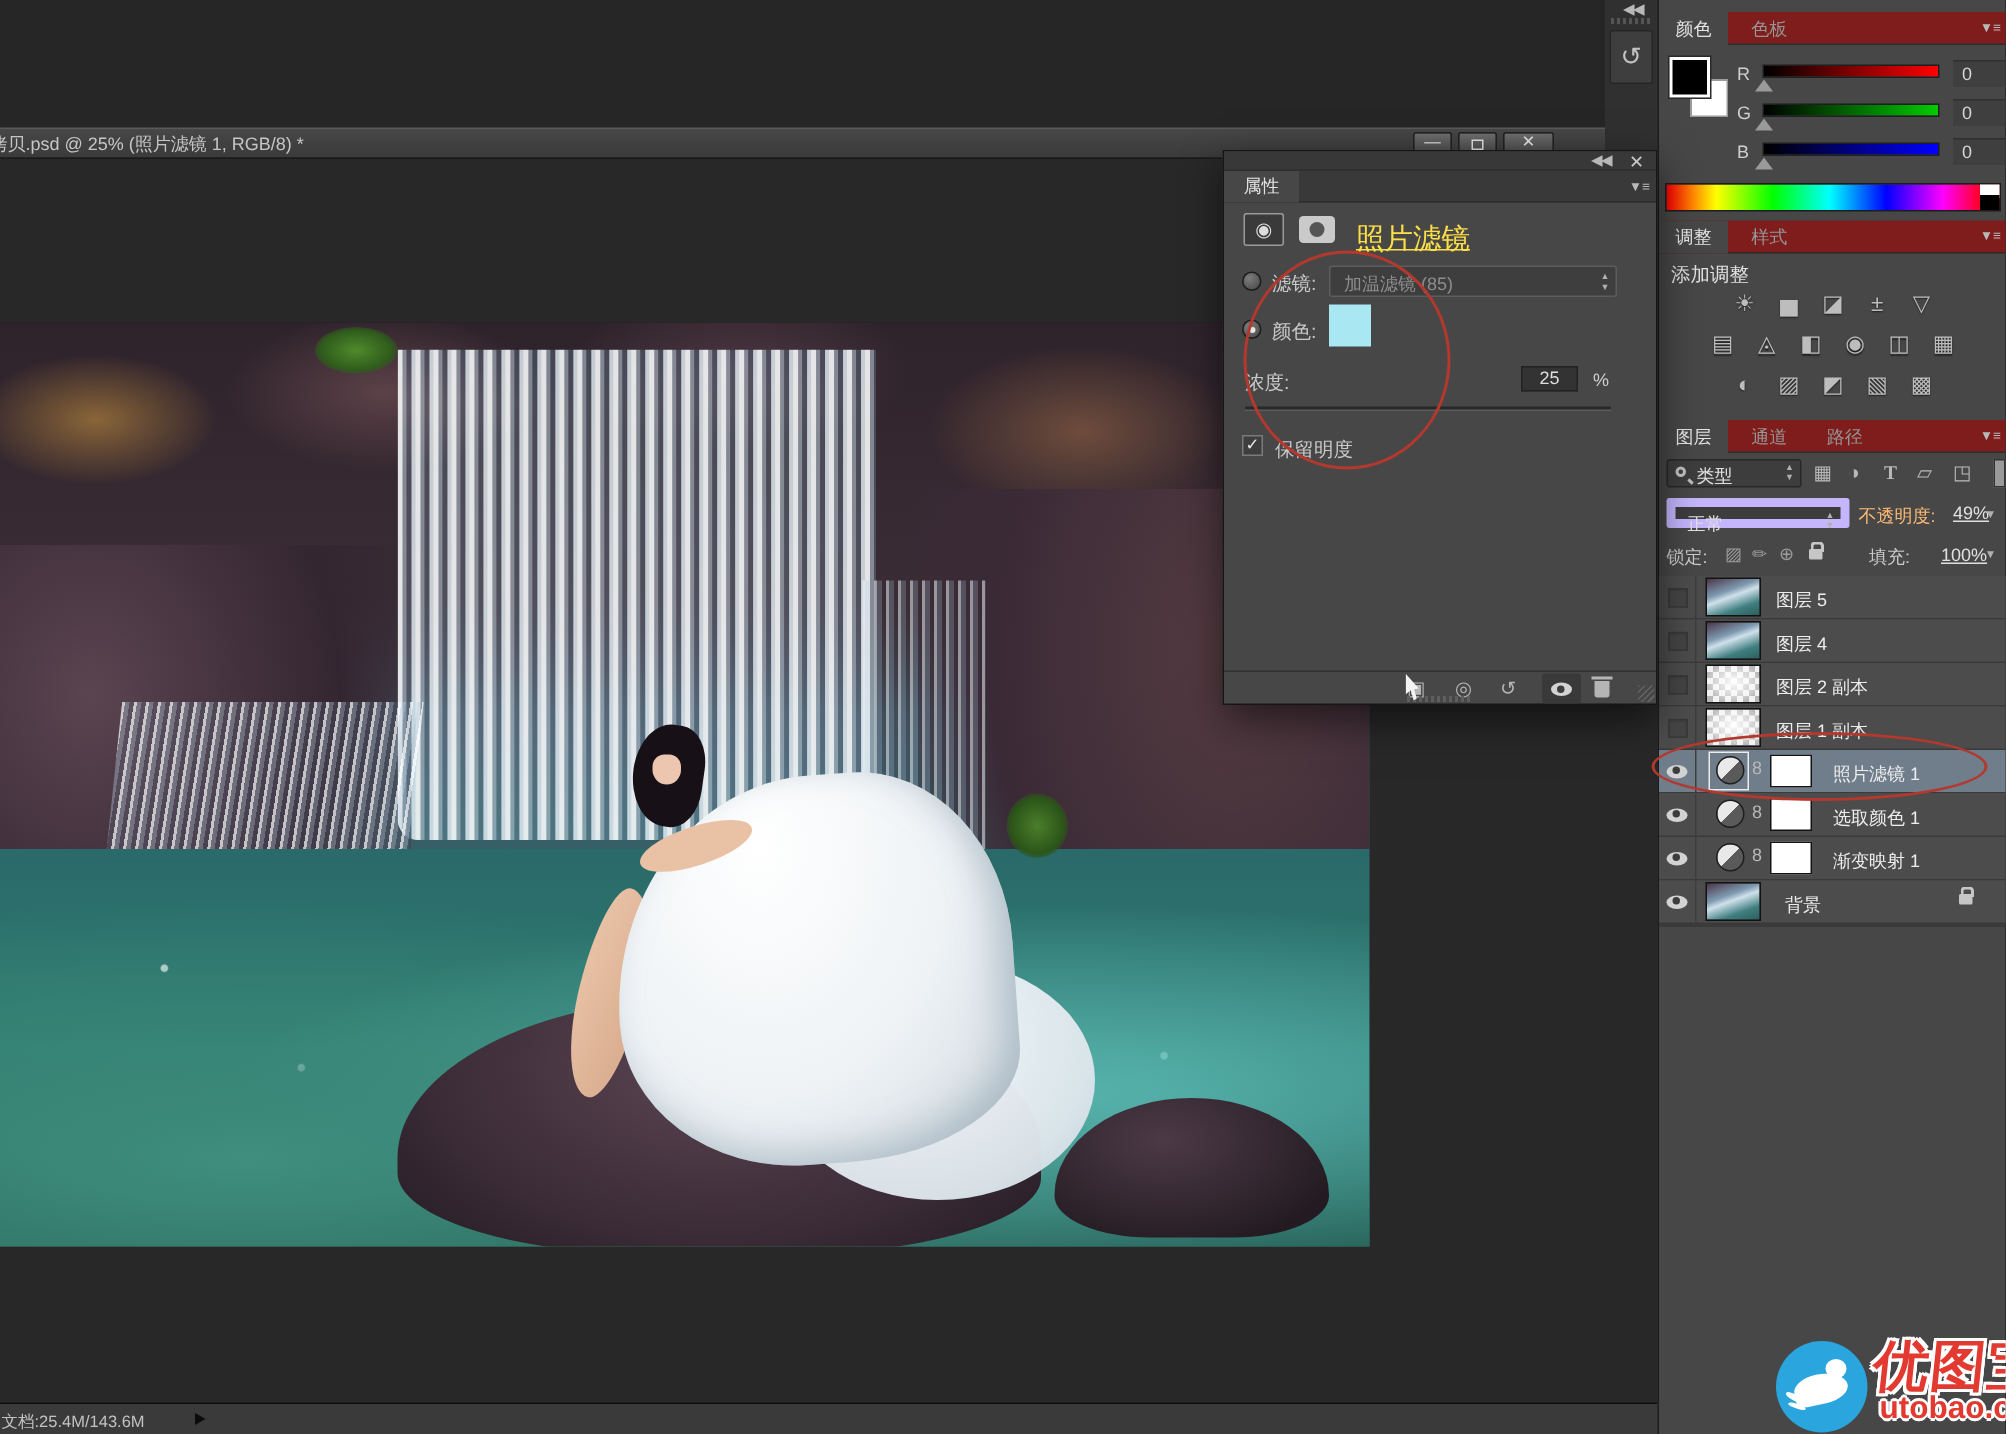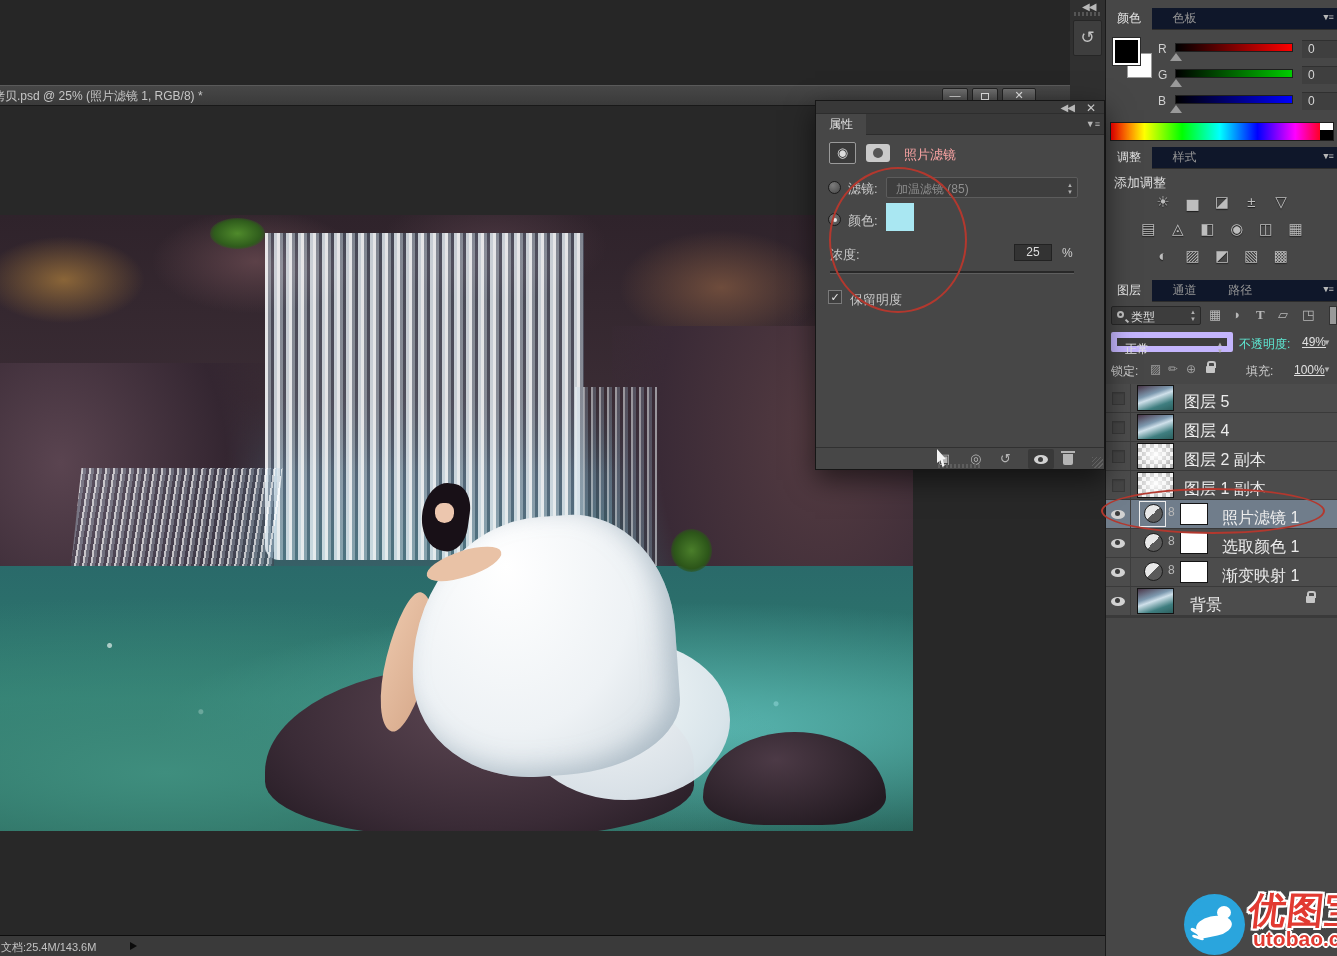--- a/index.html
+++ b/index.html
@@ -86,21 +86,21 @@
   .minidock { position:absolute; left:1070px; top:0; width:35px; height:100px; background:#303030; }
   .collapse-top { position:absolute; left:12px; top:1px; font-size:10px; color:#b8b8b8; letter-spacing:-1px; }
   .hist-btn { position:absolute; left:3px; top:20px; width:29px; height:36px; background:#3e3e3e;
     border:1px solid #262626; border-radius:2px; text-align:center; }
   .hist-btn .glyph { font-size:17px; color:#c2c2c2; line-height:34px; }
   .grip-dots { position:absolute; left:4px; top:12px; width:26px; height:4px;
     background:repeating-linear-gradient(90deg,#555 0 2px, rgba(0,0,0,0) 2px 4px); }
 
   
   .dock { position:absolute; left:1105px; top:0; width:232px; height:956px; background:#474747; border-left:1px solid #1b1b1b; }
-  .tabbar { position:relative; height:22px; background:#0f172a; border-bottom:1px solid #2c2c2c; white-space:nowrap;font-family:Liberation Mono, monospace; }
+  .tabbar { position:relative; height:22px; background:#7f1d1d; border-bottom:1px solid #2c2c2c; white-space:nowrap; }
   .tab { display:inline-block; height:22px; line-height:22px; padding:0 11px; font-size:12px; color:#959595; }
   .tab.active { background:#474747; color:#e4e4e4; }
   .panel-menu { position:absolute; right:4px; top:5px; color:#b8b8b8; font-size:9px; }
 
   .sec { position:absolute; left:0; width:232px; }
   .sec-color { top:8px; height:139px; }
   .sec-adjust { top:147px; height:133px; }
   .sec-layers { top:280px; height:676px; }
 
   
@@ -135,21 +135,21 @@
   .mag::after { content:""; position:absolute; left:6px; top:7px; width:4px; height:2px; background:#c0c0c0; transform:rotate(45deg); }
   .kindbox .klabel { position:absolute; left:19px; top:2px; font-size:12px; color:#e0e0e0; }
   .spin { position:absolute; right:4px; top:2px; font-size:6px; line-height:7px; color:#b0b0b0; text-align:center; }
   .frow-ico { position:absolute; top:3px; font-size:13px; color:#b8b8b8; }
   .frow-T { font-weight:bold; font-family:"Liberation Serif","DejaVu Serif",serif; }
   .sliver { position:absolute; right:1px; top:2px; width:8px; height:19px; background:#9a9a9a; border:1px solid #333; }
   .blendrow { position:absolute; left:0; top:50px; width:232px; height:24px; }
   .blendbox { position:absolute; left:5px; top:2px; width:122px; height:20px; background:#3d3d3d; border:6px solid #c4b5fd; border-radius:2px; }
   .blendbox .blabel { position:absolute; left:8px; top:3px; font-size:12px; color:#e0e0e0; }
   .ddarrow { position:absolute; right:5px; top:6px; font-size:8px; color:#b0b0b0; }
-  .opaclabel { position:absolute; left:133px; top:6px; font-size:12px; color:#5eead4; }
+  .opaclabel { position:absolute; left:133px; top:6px; font-size:12px; color:#fdba74; }
   .opacbox { position:absolute; left:196px; top:2px; width:34px; height:20px; }
   .opacbox .oval { position:absolute; left:0; top:3px; font-size:12px; color:#e0e0e0;text-decoration:underline; }
   .lockrow { position:absolute; left:0; top:78px; width:280px; height:24px; }
   .lockrow .llabel { position:absolute; left:5px; top:5px; font-size:12px; color:#cccccc; }
   .lockico { position:absolute; top:4px; font-size:12px; color:#9d9d9d; }
   .fill-label { position:absolute; left:140px; top:5px; font-size:12px; color:#cccccc; }
   .fillbox { position:absolute; left:188px; top:1px; width:42px; height:20px; }
   .fillbox .fval { position:absolute; left:0; top:4px; font-size:12px; color:#e0e0e0;text-decoration:underline; }
 
   .lrows { position:absolute; left:0; top:104px; width:232px; }
@@ -165,41 +165,41 @@
   .tthumb { position:absolute; left:31px; top:1px; width:37px; height:26px; border:1px solid #131313;
     background-image:radial-gradient(ellipse at 50% 45%, rgba(255,255,255,.95) 0%, rgba(255,255,255,.35) 55%, rgba(0,0,0,0) 75%),
       linear-gradient(45deg,#b8b8b8 25%, rgba(0,0,0,0) 25%, rgba(0,0,0,0) 75%, #b8b8b8 75%),
       linear-gradient(45deg,#b8b8b8 25%, #f2f2f2 25%, #f2f2f2 75%, #b8b8b8 75%);
     background-size:100% 100%, 8px 8px, 8px 8px; background-position:0 0, 0 0, 4px 4px; }
   .selframe { position:absolute; left:33px; top:1px; width:27px; height:26px; border:1px solid #ececec; }
   .adjcirc { position:absolute; left:38px; top:4px; width:19px; height:19px; border-radius:50%;
     background:linear-gradient(135deg,#e9e9e9 0 50%, #5a5a5a 50% 100%); border:1px solid #1e1e1e; }
   .chain { position:absolute; left:62px; top:5px; font-size:12px; color:#b8b8b8; }
   .maskthumb { position:absolute; left:74px; top:3px; width:28px; height:22px; background:#fff; border:1px solid #141414; }
-  .lname { position:absolute; top:8px; font-size:16px; color:#ececec; }
+  .lname { position:absolute; top:8px; font-size:12px; color:#ececec; }
   .lname.adj { left:116px; } .lname.img { left:78px; } .lname.bgn { left:84px; }
   .locksym { position:absolute; left:200px; top:9px; width:9px; height:7px; background:#c6c6c6; border-radius:1px; }
   .locksym::before { content:""; position:absolute; left:1px; top:-5px; width:5px; height:5px;
     border:2px solid #c6c6c6; border-bottom:none; border-radius:3px 3px 0 0; }
   .dockstrip { position:absolute; right:0; top:104px; width:5px; height:232px; background:#3c3c3c; }
   .rows-endline { position:absolute; left:0; top:336px; width:232px; height:2px; background:#3a3a3a; }
 
   
   .props { position:absolute; left:815px; top:100px; width:290px; height:370px; background:#474747;
     border:1px solid #161616; box-shadow:0 10px 26px rgba(0,0,0,.55); z-index:5; }
   .props-topstrip { position:absolute; left:0; top:0; width:100%; height:13px; background:#383838; border-bottom:1px solid #2d2d2d; }
   .props-collapse { position:absolute; right:30px; top:1px; font-size:10px; color:#b8b8b8; letter-spacing:-1px; }
   .props-close { position:absolute; right:8px; top:0; font-size:12px; color:#c8c8c8; }
   .props-tabbar { position:absolute; left:0; top:13px; width:100%; height:21px; background:#393939; border-bottom:1px solid #2c2c2c; }
   .props-tab { display:inline-block; height:21px; line-height:21px; padding:0 13px; font-size:12px; color:#e2e2e2; background:#474747; }
   .ph-btn1 { position:absolute; left:13px; top:41px; width:27px; height:22px; background:#3a3a3a;
     border:1px solid #9a9a9a; border-radius:2px; text-align:center; font-size:13px; color:#dcdcdc; line-height:20px; }
   .ph-btn2 { position:absolute; left:50px; top:43px; width:24px; height:18px; background:#cacaca; border-radius:3px; }
   .ph-btn2::after { content:""; position:absolute; left:7px; top:4px; width:10px; height:10px; background:#555; border-radius:50%; }
-  .ph-title { position:absolute; left:88px; top:45px; font-size:13px; color:#fca5a5; }
+  .ph-title { position:absolute; left:88px; top:45px; font-size:19px; color:#fde047;text-decoration:underline; }
   .radio { position:absolute; width:13px; height:13px; border:1px solid #1c1c1c; border-radius:50%;
     background:radial-gradient(circle at 35% 30%, #7c7c7c, #464646); }
   .radio.on::after { content:""; position:absolute; left:3.5px; top:3.5px; width:4px; height:4px; background:#e6e6e6; border-radius:50%; }
   .prow-label { position:absolute; font-size:13px; color:#c9c9c9; }
   .filter-dd { position:absolute; left:70px; top:76px; width:192px; height:21px; background:#3e3e3e;
     border:1px solid #5c5c5c; border-radius:2px; }
   .filter-dd .fdtext { position:absolute; left:9px; top:3px; font-size:12px; color:#8e8e8e; }
   .csw { position:absolute; left:70px; top:102px; width:28px; height:28px; }
   .dval { position:absolute; left:198px; top:143px; width:38px; height:17px; background:#333;
     border:1px solid #222; color:#dedede; font-size:12px; text-align:center; line-height:15px; }

